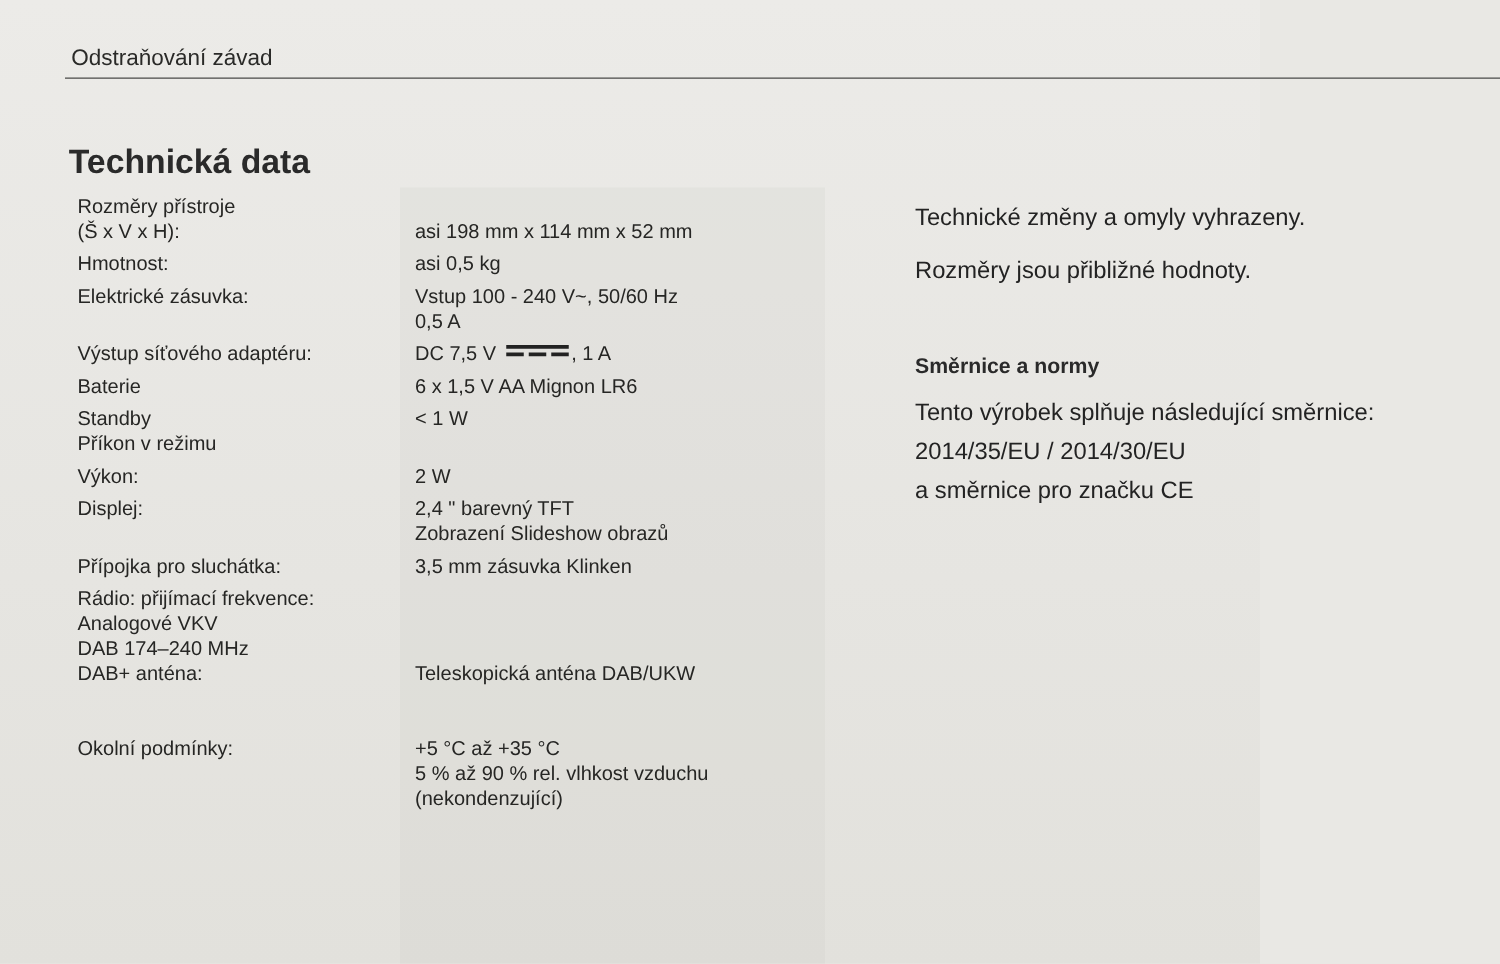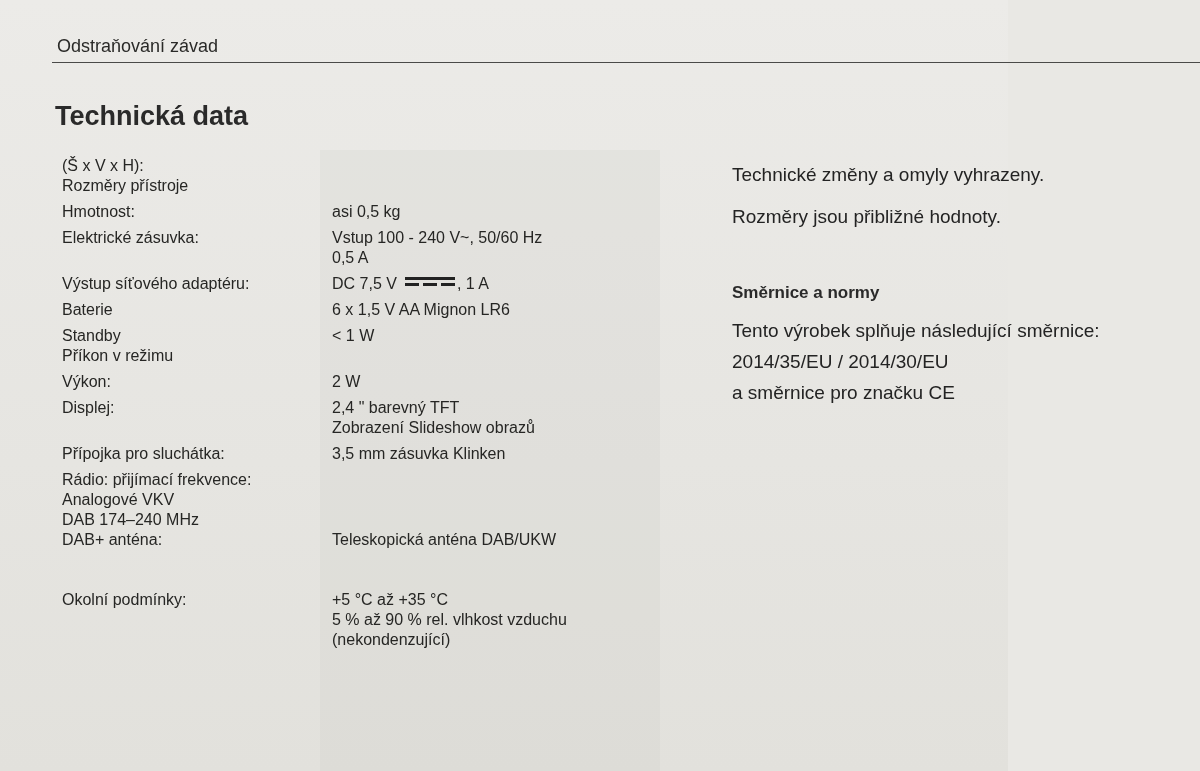--- a/index.html
+++ b/index.html
@@ -16,21 +16,21 @@
     }
     .running-header {
       position: absolute; left: 57px; top: 36px;
       font-size: 18px; color: #2a2a28;
     }
     .header-rule {
       position: absolute; left: 52px; top: 62px; width: 1148px; height: 0;
       border-top: 1.5px solid #4a4a48;
     }
     .section-title {
-      position: absolute; left: 55px; top: 101px;
+      position: absolute; left: 55px; top: 114px;
       font-size: 27px; font-weight: bold; color: #2a2a2a;
     }
     .spec-table {
       position: absolute; left: 62px; top: 156px; width: 600px;
       font-size: 16px; line-height: 20px;
     }
     .spec-shade {
       position: absolute; left: 320px; top: 150px; width: 340px; height: 621px;
       background: rgba(200,198,192,0.18);
     }
@@ -64,25 +64,26 @@
   <div class="header-rule"></div>
 
   <div class="section-title">Technická data</div>
 
   <div class="spec-shade"></div>
 
   <div class="spec-table">
 
     <div class="row">
       <div class="label">
+        <div>Rozměry přístroje</div>
         <div>(Š x V x H):</div>
-        <div>Rozměry přístroje</div>
       </div>
       <div class="value">
         <div style="height:20px"></div>
+        <div>asi 198 mm x 114 mm x 52 mm</div>
       </div>
     </div>
 
     <div class="row">
       <div class="label">Hmotnost:</div>
       <div class="value">asi 0,5 kg</div>
     </div>
 
     <div class="row">
       <div class="label">Elektrické zásuvka:</div>

